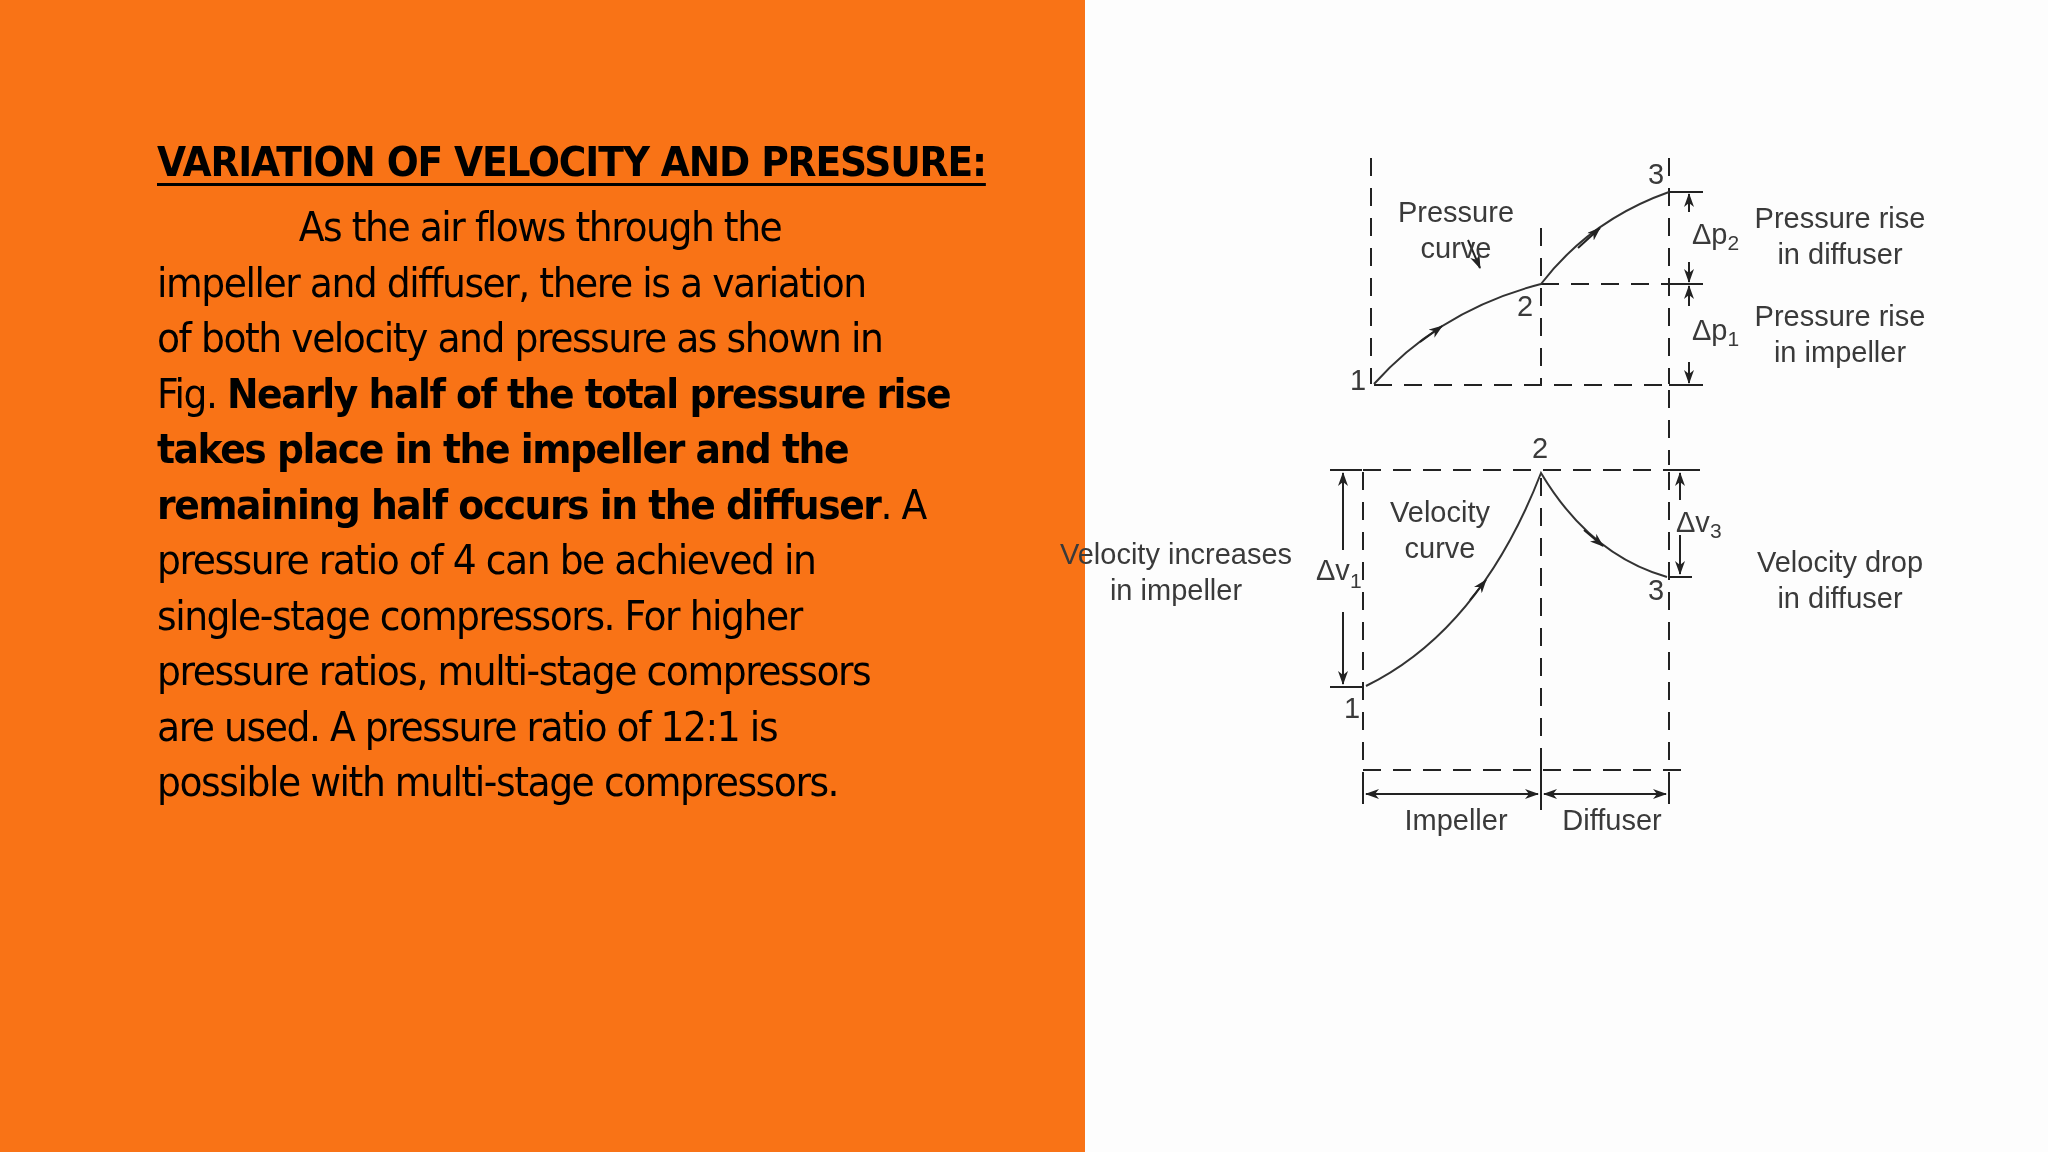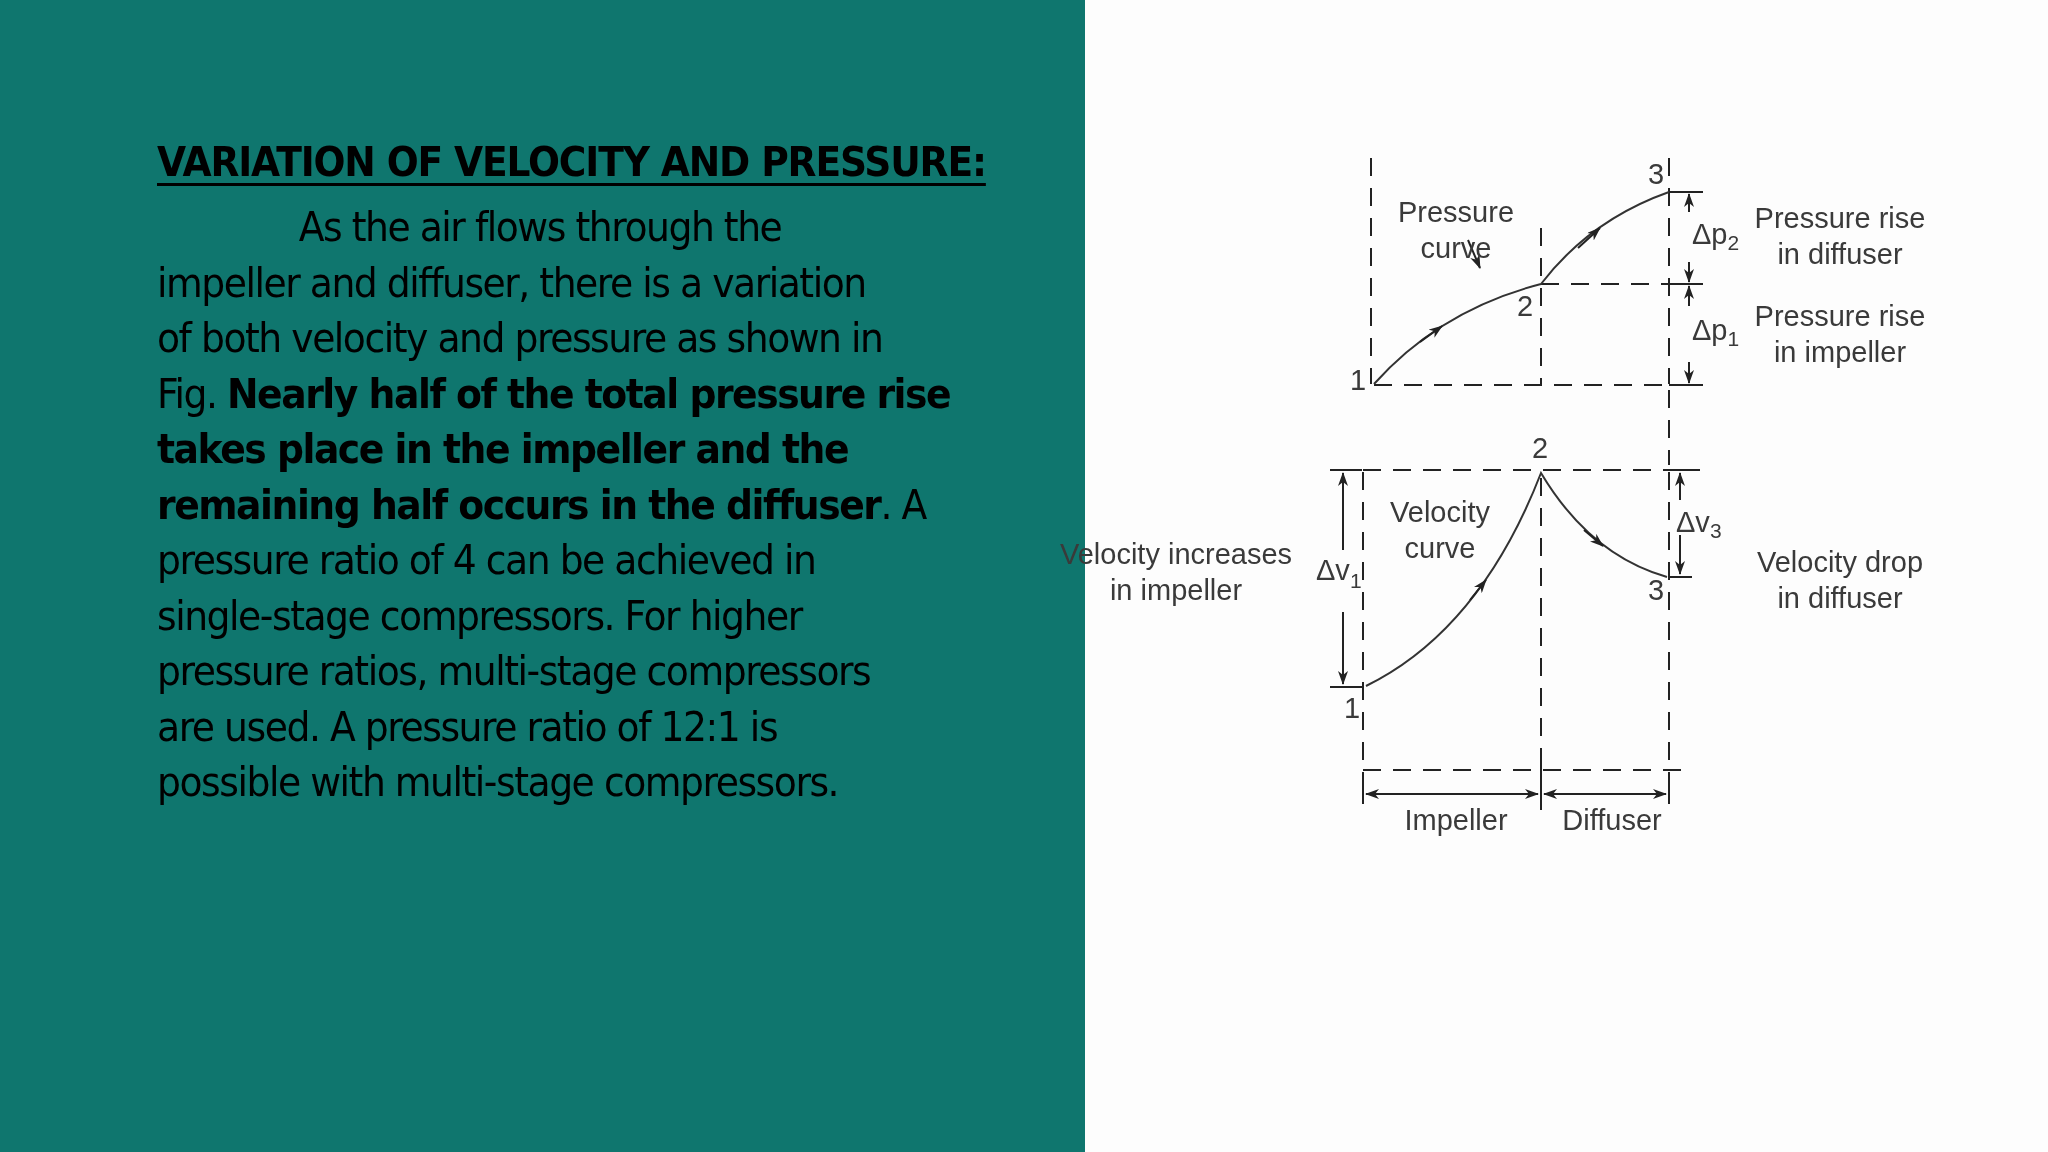--- a/index.html
+++ b/index.html
@@ -1,21 +1,21 @@
 <!DOCTYPE html>
 <html><head>
   <meta charset="utf-8">
   <style>
     html, body { margin: 0; padding: 0; }
     body {
       width: 2048px; height: 1152px; position: relative; overflow: hidden;
       background: #ffffff;
       font-family: "Liberation Sans", sans-serif;
     }
-    .slide { position: absolute; inset: 0; background: #0f766e; }
+    .slide { position: absolute; inset: 0; background: #f97316; }
     .figure-bg {
       position: absolute; left: 1085px; top: 0; width: 963px; height: 1152px;
       background: #fdfdfd;
     }
     .text-block {
       position: absolute; left: 157px; top: 132px; width: 900px;
       font-family: "DejaVu Sans", sans-serif;
       color: #000000;
     }
     .heading {

